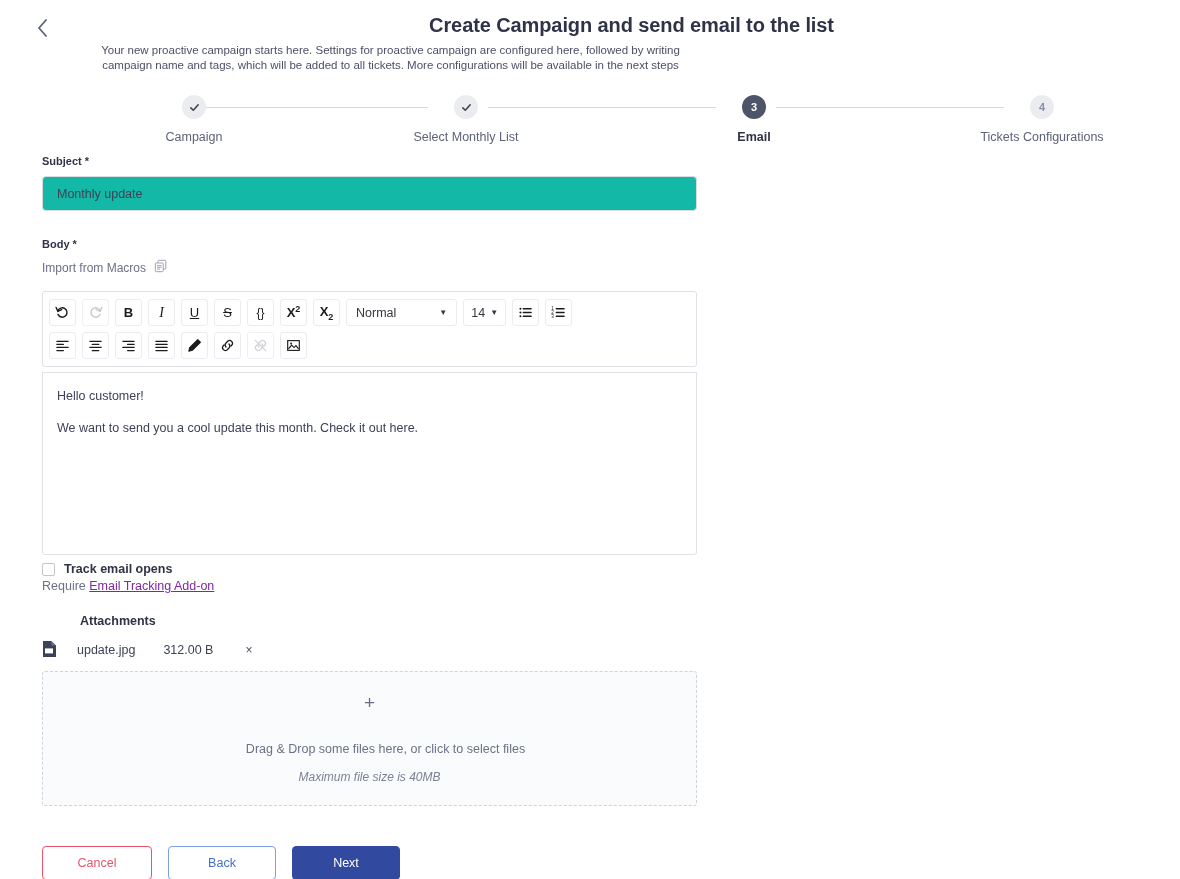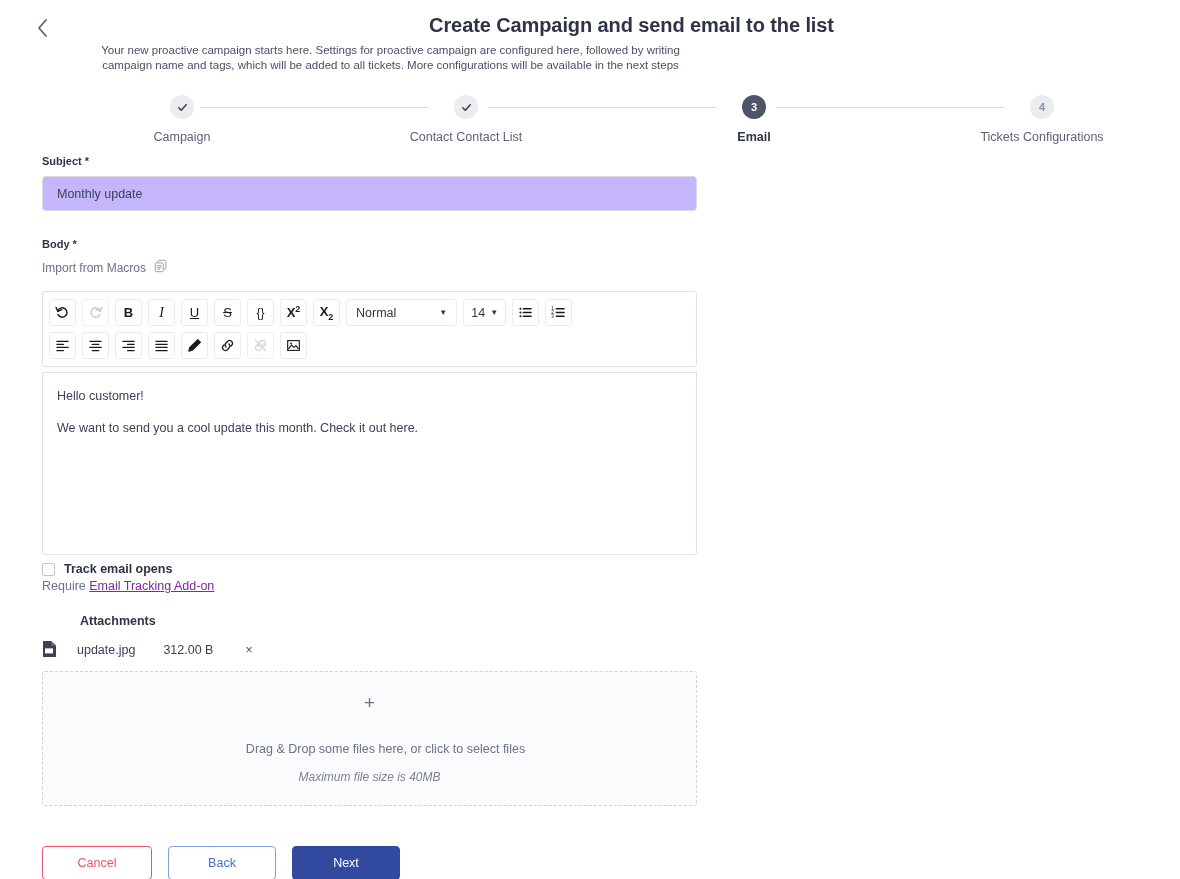--- a/index.html
+++ b/index.html
@@ -62,21 +62,21 @@
 
   
   .form { padding: 0 0 0 42px; }
   .field-label {
     font-size: 11px; font-weight: bold; color: #2f3347;
     margin: 0 0 9px 0;
   }
   .text-input {
     width: 655px; height: 35px;
     border: 1px solid #d9dbe1; border-radius: 4px;
-    background: #c4b5fd;
+    background: #14b8a6;
     padding: 0 14px;
     font-family: "Liberation Sans", sans-serif;
     font-size: 12.5px; color: #3c4257;
     outline: none;
   }
 
   .import-macros {
     display: flex; align-items: center; gap: 8px;
     margin: 0 0 14px 0; cursor: pointer;
   }
@@ -185,36 +185,36 @@
   </div>
   <h1 class="page-title">Create Campaign and send email to the list</h1>
   <div class="page-subtitle">Your new proactive campaign starts here. Settings for proactive campaign are configured here, followed by writing campaign name and tags, which will be added to all tickets. More configurations will be available in the next steps</div>
 </div>
 
 <div class="stepper">
   <div class="step-line" style="left:200px;width:228px;"></div>
   <div class="step-line" style="left:488px;width:228px;"></div>
   <div class="step-line" style="left:776px;width:228px;"></div>
 
-  <div class="step" style="left:92px;">
+  <div class="step" style="left:104px;">
     <div class="step-circle done">
       <svg width="11" height="11" viewBox="0 0 12 12" fill="none" stroke="#3c4257" stroke-width="1.7" stroke-linecap="round" stroke-linejoin="round">
           <polyline points="2,6.4 4.7,9 10,3"></polyline>
         </svg>
     </div>
     <div class="step-label">Campaign</div>
   </div>
 
   <div class="step" style="left:376px;">
     <div class="step-circle done">
       <svg width="11" height="11" viewBox="0 0 12 12" fill="none" stroke="#3c4257" stroke-width="1.7" stroke-linecap="round" stroke-linejoin="round">
           <polyline points="2,6.4 4.7,9 10,3"></polyline>
         </svg>
     </div>
-    <div class="step-label">Contact Contact List</div>
+    <div class="step-label">Select Monthly List</div>
   </div>
 
   <div class="step" style="left:664px;">
     <div class="step-circle current">3</div>
     <div class="step-label current">Email</div>
   </div>
 
   <div class="step" style="left:952px;">
     <div class="step-circle">4</div>
     <div class="step-label">Tickets Configurations</div>

